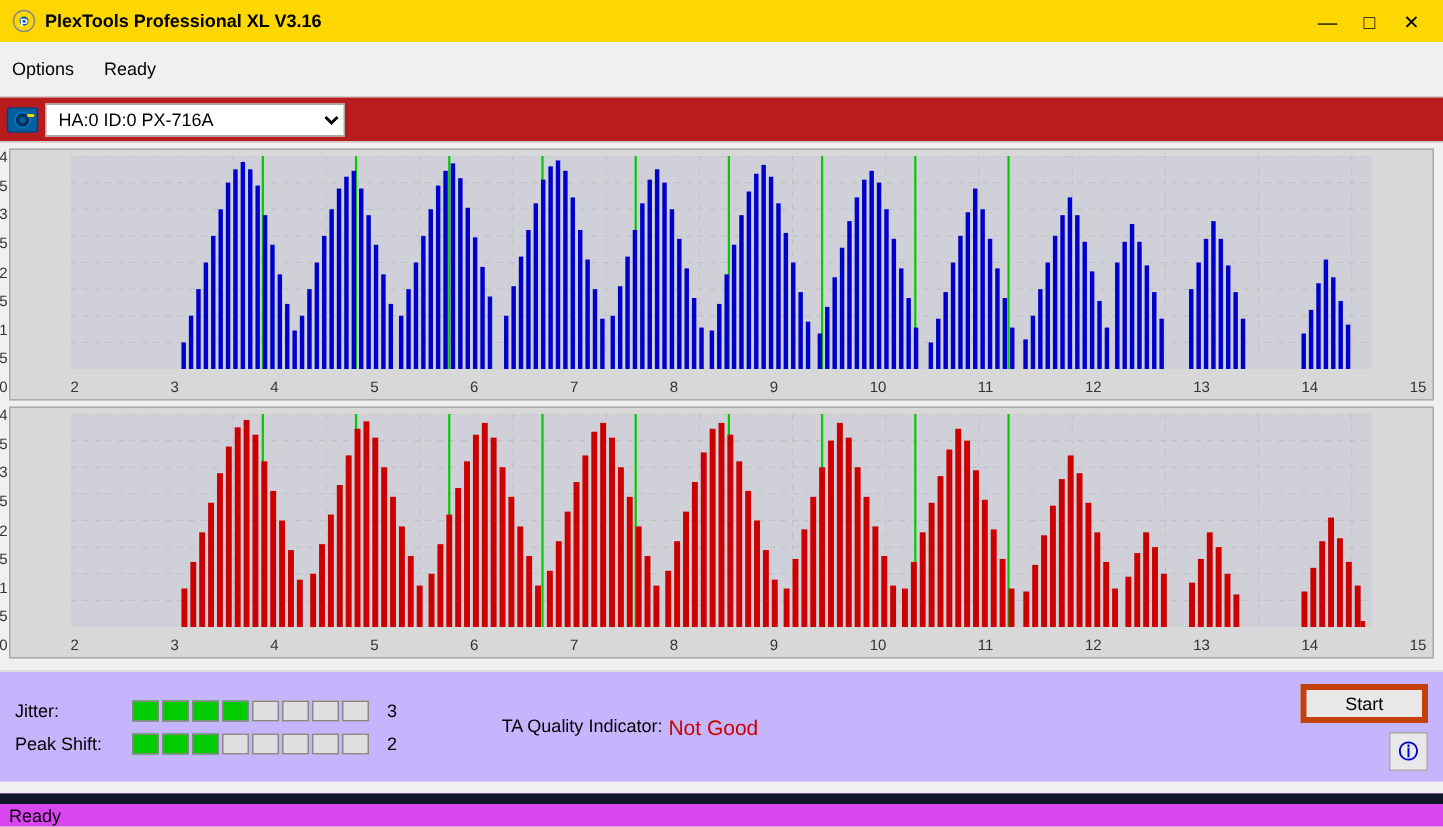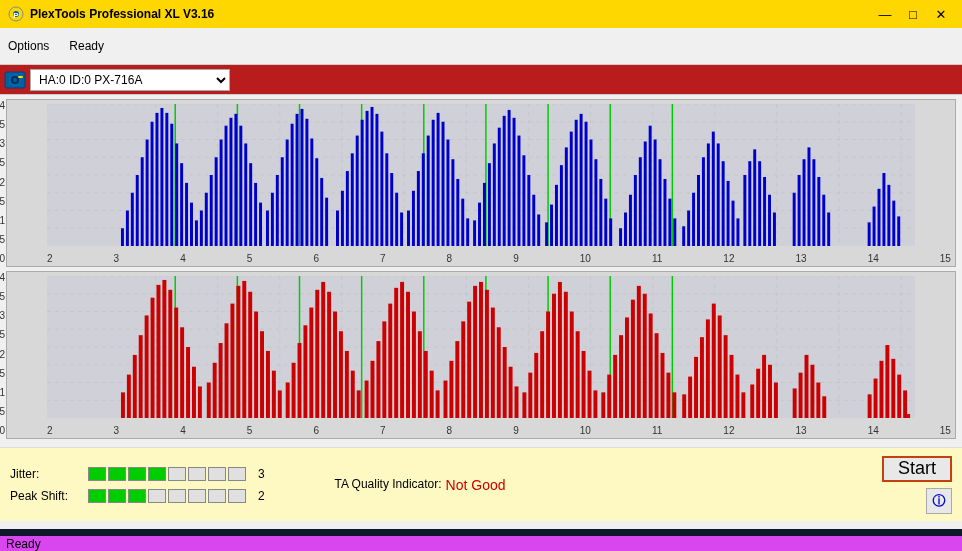--- a/index.html
+++ b/index.html
@@ -701,21 +701,21 @@
         <span>11</span>
         <span>12</span>
         <span>13</span>
         <span>14</span>
         <span>15</span>
     </div>
   </div>
 
 </div>
 
-<div id="bottom-panel" style="display:flex;align-items:center;padding:6px 10px;background:#fef9c3;border-top:1px solid #ddd;height:74px;">
+<div id="bottom-panel" style="display:flex;align-items:center;padding:6px 10px;background:#c4b5fd;border-top:1px solid #ddd;height:74px;">
   <div id="metrics-left" style="display:flex;flex-direction:column;gap:8px;">
 
     <div class="metric-row">
       <span class="metric-label">Jitter:</span>
       <div class="meter-bar">
         <div class="meter-segment green"></div>
         <div class="meter-segment green"></div>
         <div class="meter-segment green"></div>
         <div class="meter-segment green"></div>
         <div class="meter-segment empty"></div>
@@ -741,21 +741,21 @@
       <span class="meter-value">2</span>
     </div>
   </div>
 
   <div id="ta-quality" style="margin-left:30px;display:flex;flex-direction:row;align-items:flex-start;justify-content:center;gap:4px;">
     <span style="font-size:12px;color:#000;">TA Quality Indicator:</span>
     <span style="font-size:14px;font-weight:normal;color:#cc0000;">Not Good</span>
   </div>
 
   <div id="start-btn-area" style="margin-left:auto;display:flex;flex-direction:column;align-items:flex-end;gap:6px;">
-    <button id="start-btn" style="width:70px;height:26px;background:#e8e8e8;border:2px solid #c2410c;cursor:pointer;font-size:18px;">Start</button>
+    <button id="start-btn" style="width:85px;height:26px;background:#e8e8e8;border:4px solid #c2410c;cursor:pointer;font-size:12px;">Start</button>
     <button id="info-btn" style="width:26px;height:26px;background:#e8e8e8;border:1px solid #aaa;cursor:pointer;font-size:13px;color:#0000cc;font-weight:bold;">
       <span>ⓘ</span>
     </button>
   </div>
 </div>
 
 <div id="status-bar">
   <span id="status-text">Ready</span>
 </div>
 

